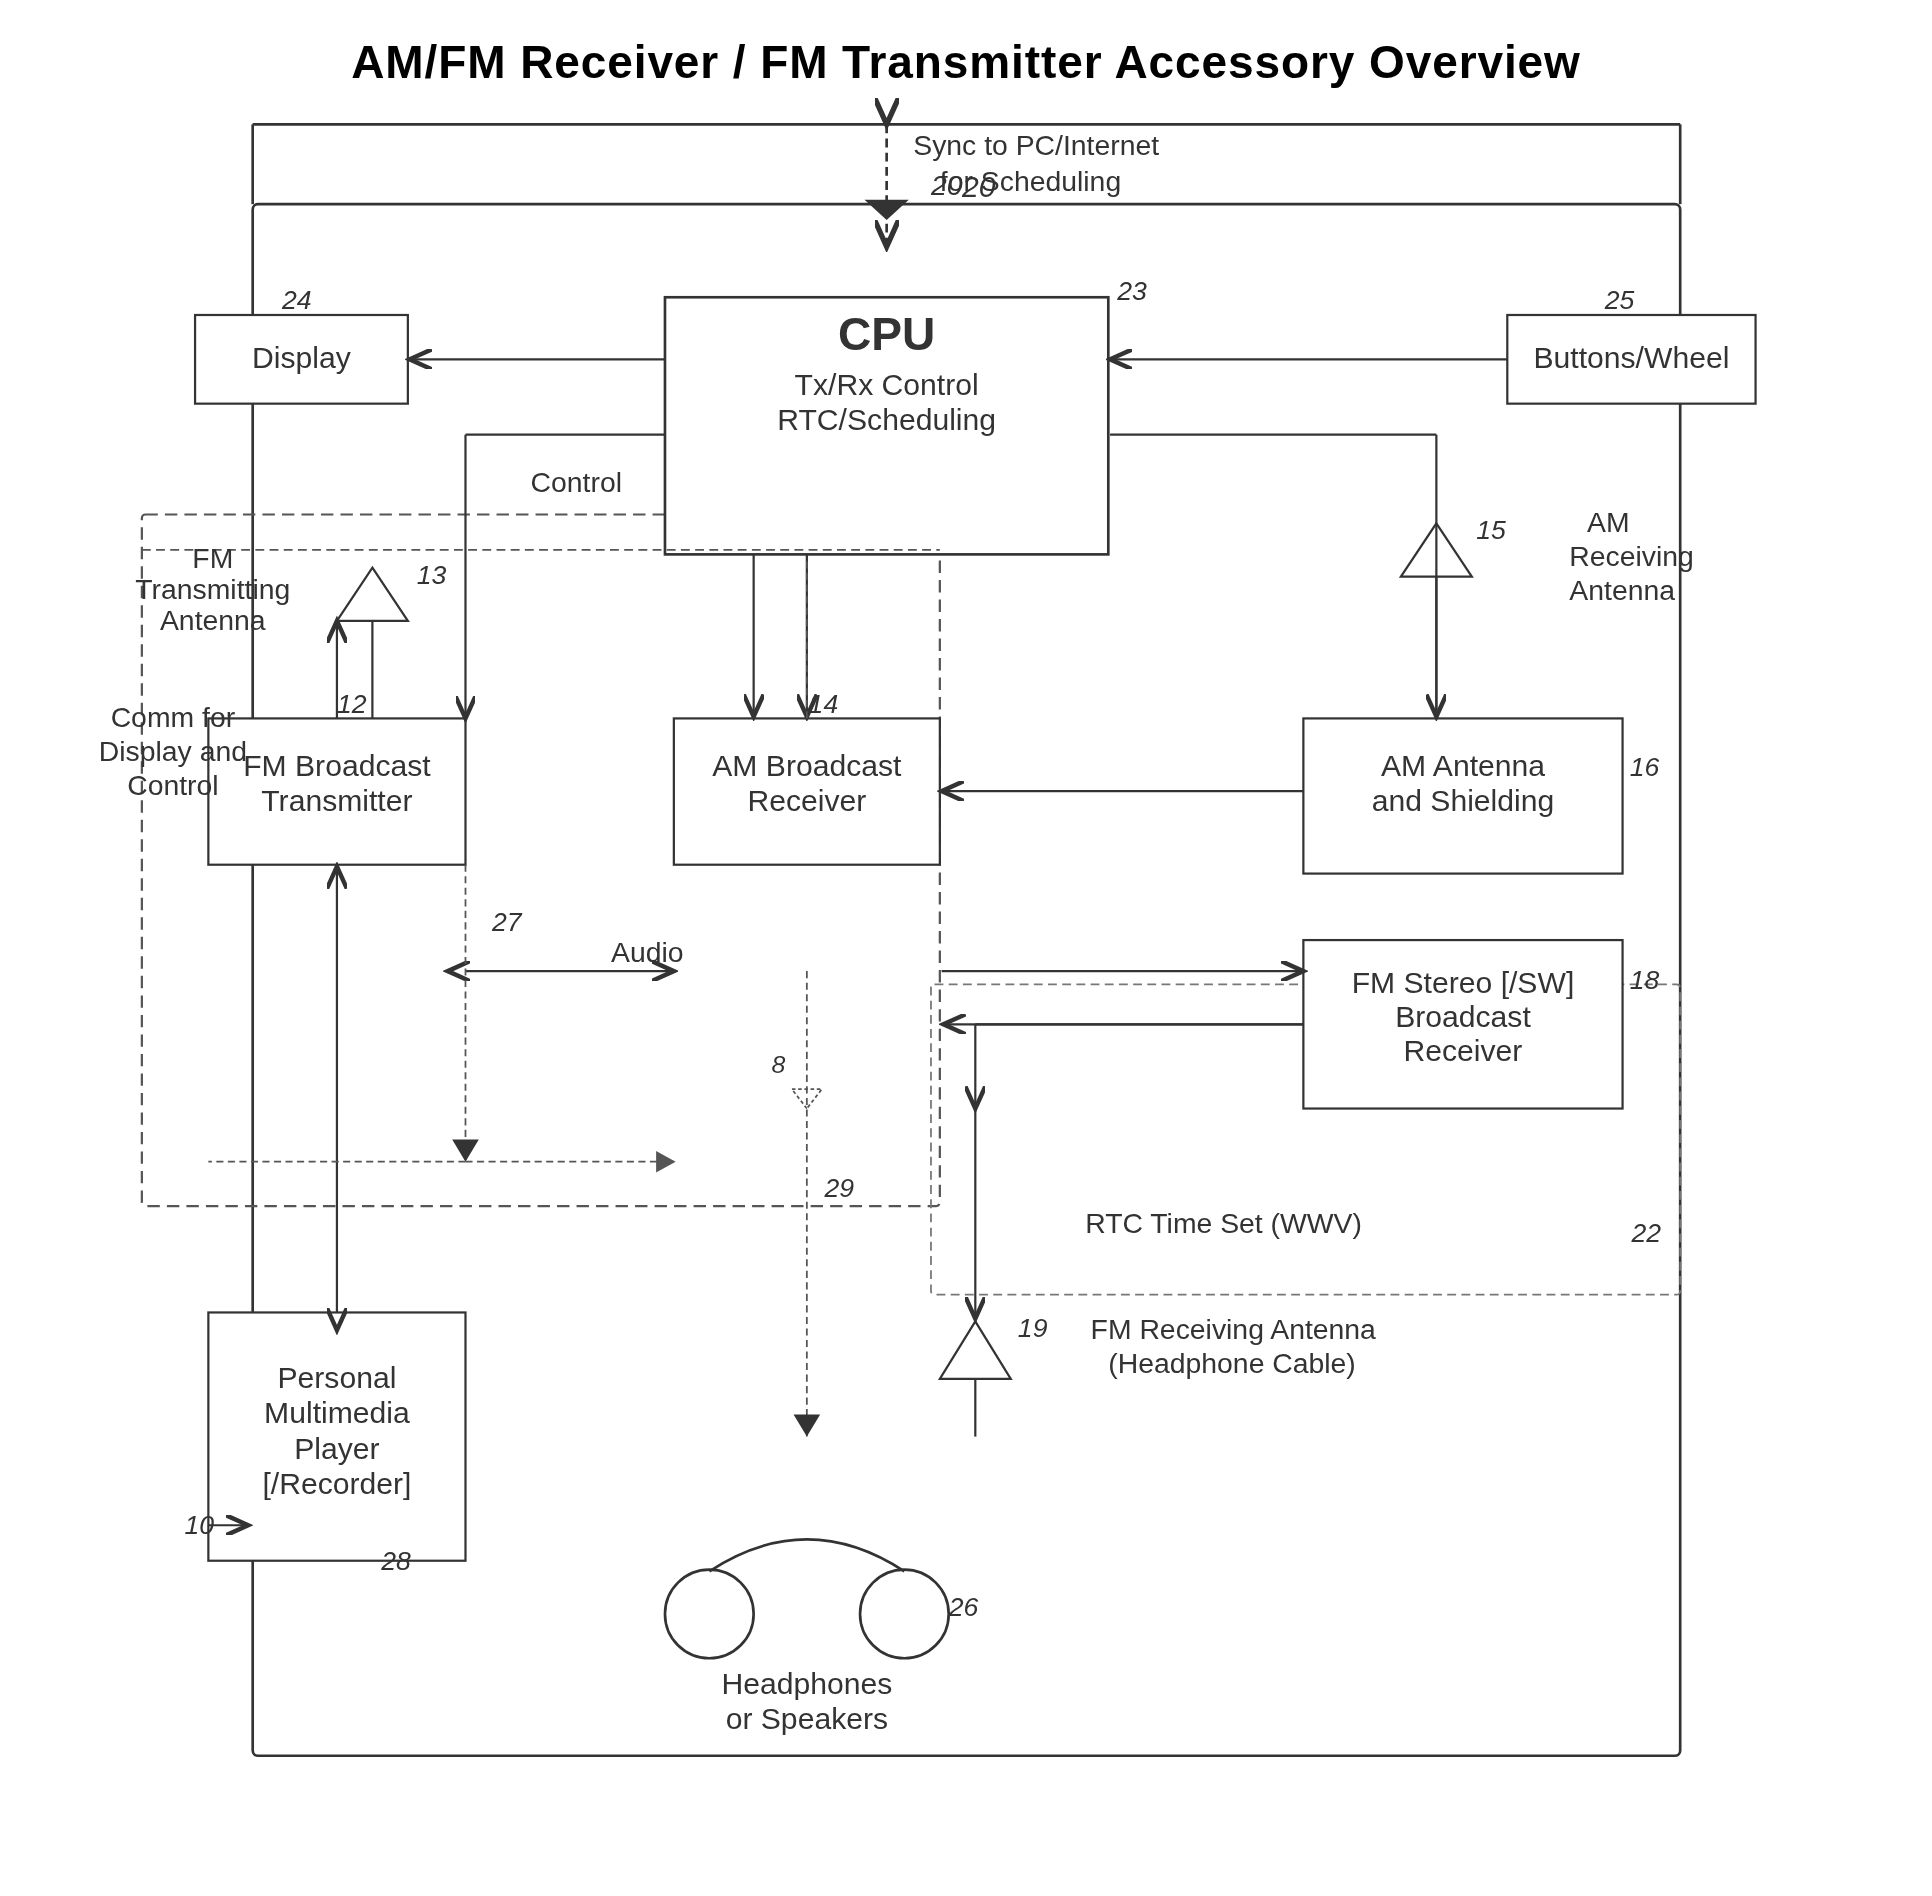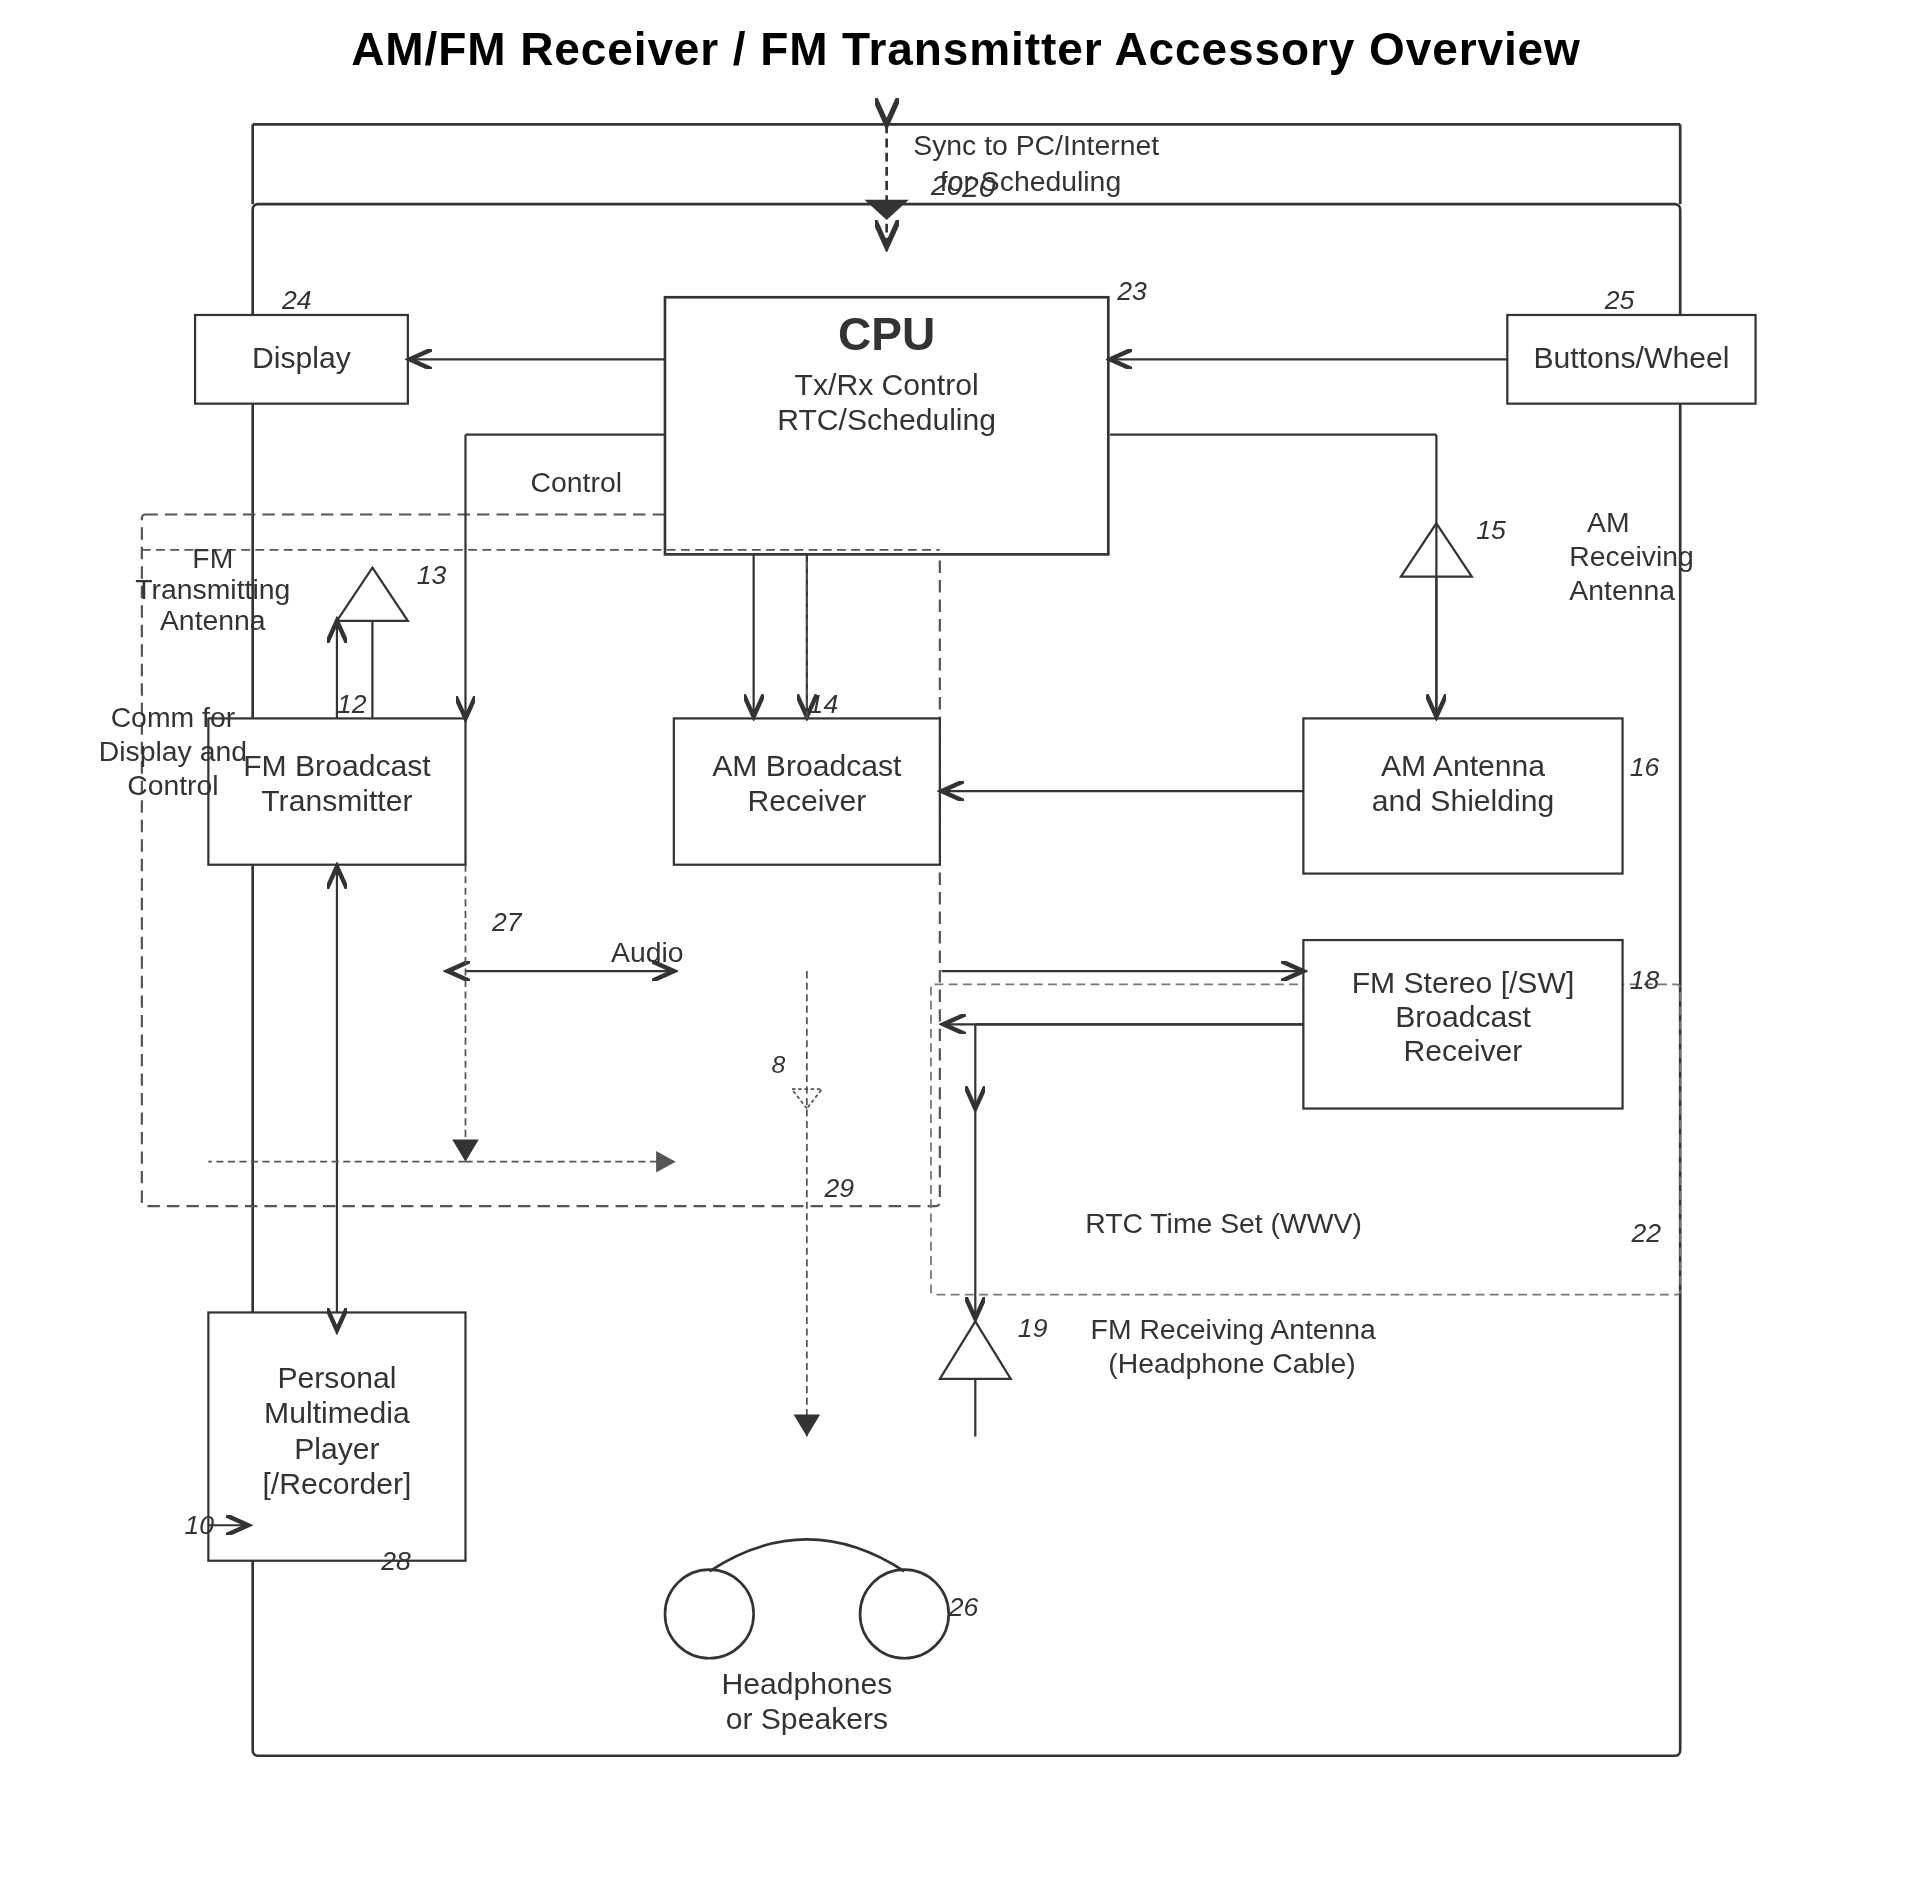--- a/index.html
+++ b/index.html
@@ -9,21 +9,21 @@
       width: 1932px;
       height: 1897px;
       position: relative;
       overflow: hidden;
     }
 
     .page-title {
       text-align: center;
       font-size: 46px;
       font-weight: bold;
-      padding-top: 22px;
+      padding-top: 35px;
       letter-spacing: 0.9px;
     }
 
     
     .arrows-svg {
       position: absolute;
       top: 0;
       left: 0;
       width: 100%;
       height: 100%;

